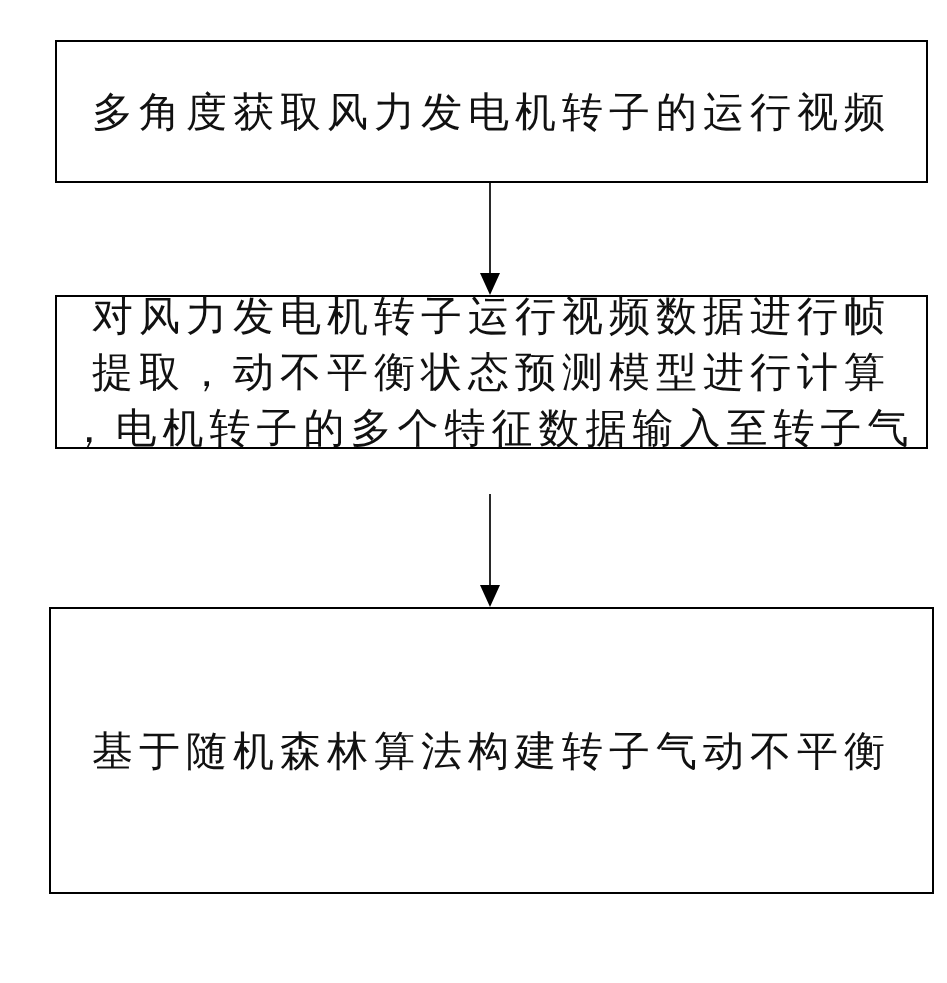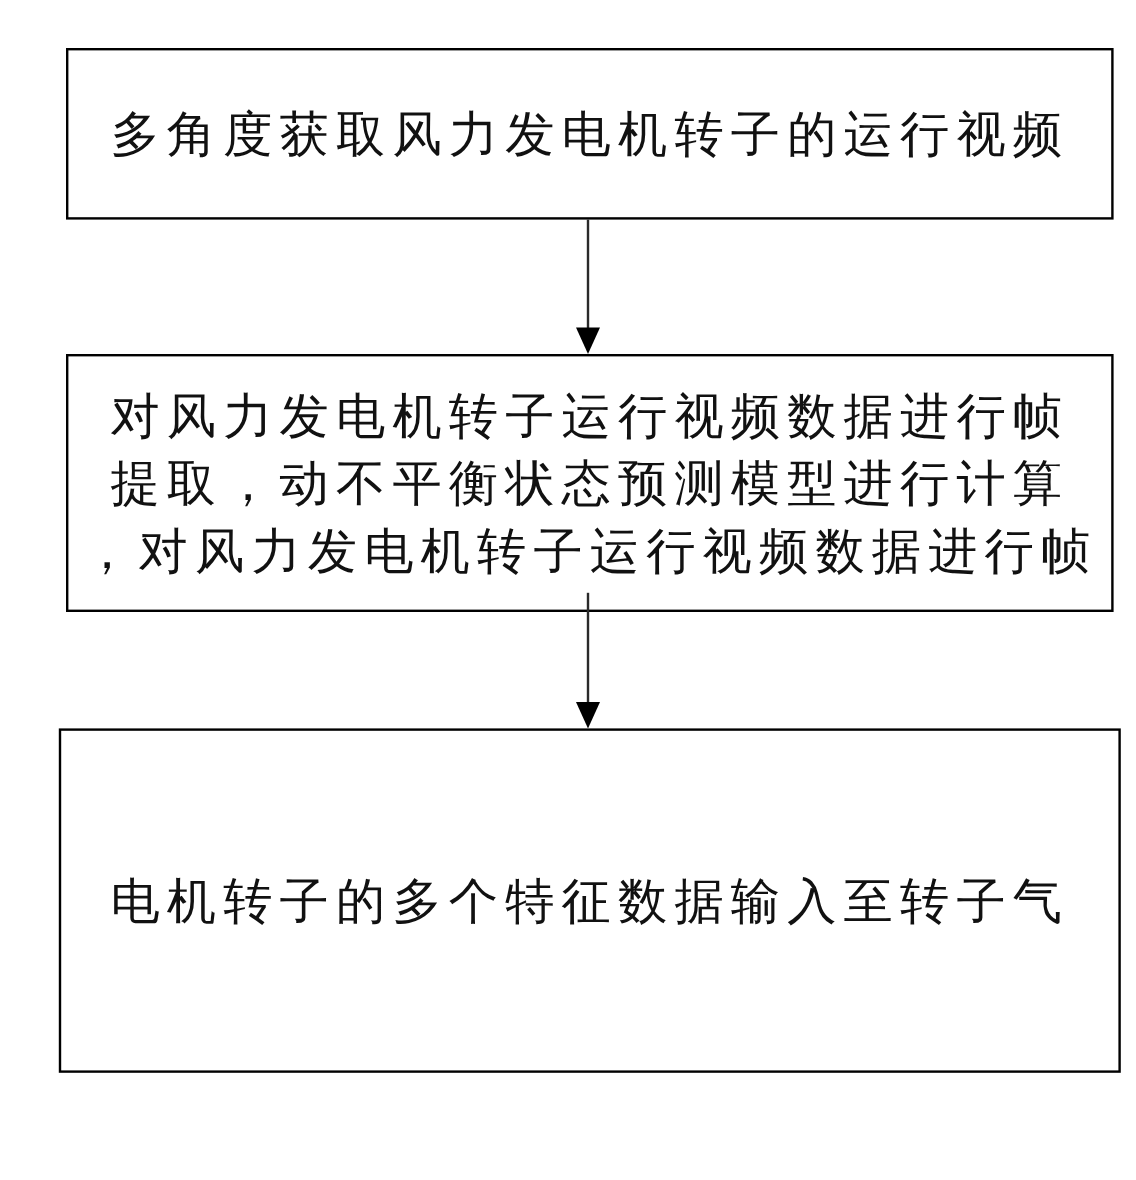--- a/index.html
+++ b/index.html
@@ -28,21 +28,21 @@
   }
   .flow-line {
     margin: 0;
     font-size: 41px;
     line-height: 56px;
     letter-spacing: 6px;
     color: #111111;
     white-space: nowrap;
   }
   #box-step-1 { left: 55px; top: 40px;  width: 873px; height: 143px; }
-  #box-step-2 { left: 55px; top: 295px; width: 873px; height: 215px; }
+  #box-step-2 { left: 55px; top: 295px; width: 873px; height: 154px; }
   #box-step-3 { left: 49px; top: 607px; width: 885px; height: 287px; }
 
   .flow-arrow {
     position: absolute;
     width: 22px;
   }
   #arrow-1 { left: 479px; top: 183px; height: 112px; }
   #arrow-2 { left: 479px; top: 494px; height: 113px; }
   .arrow-shaft {
     position: absolute;
@@ -73,25 +73,25 @@
   </div>
 
   <div class="flow-arrow" id="arrow-1">
     <div class="arrow-shaft"></div>
     <div class="arrow-head"></div>
   </div>
 
   <div class="flow-box" id="box-step-2">
     <p class="flow-line">对风力发电机转子运行视频数据进行帧</p>
     <p class="flow-line">提取，动不平衡状态预测模型进行计算</p>
-    <p class="flow-line">，对风力发电机转子运行视频数据进行帧</p>
+    <p class="flow-line">，电机转子的多个特征数据输入至转子气</p>
   </div>
 
   <div class="flow-arrow" id="arrow-2">
     <div class="arrow-shaft"></div>
     <div class="arrow-head"></div>
   </div>
 
   <div class="flow-box" id="box-step-3">
-    <p class="flow-line">电机转子的多个特征数据输入至转子气</p>
+    <p class="flow-line">基于随机森林算法构建转子气动不平衡</p>
   </div>
 
 </div>
 
 </body></html>

